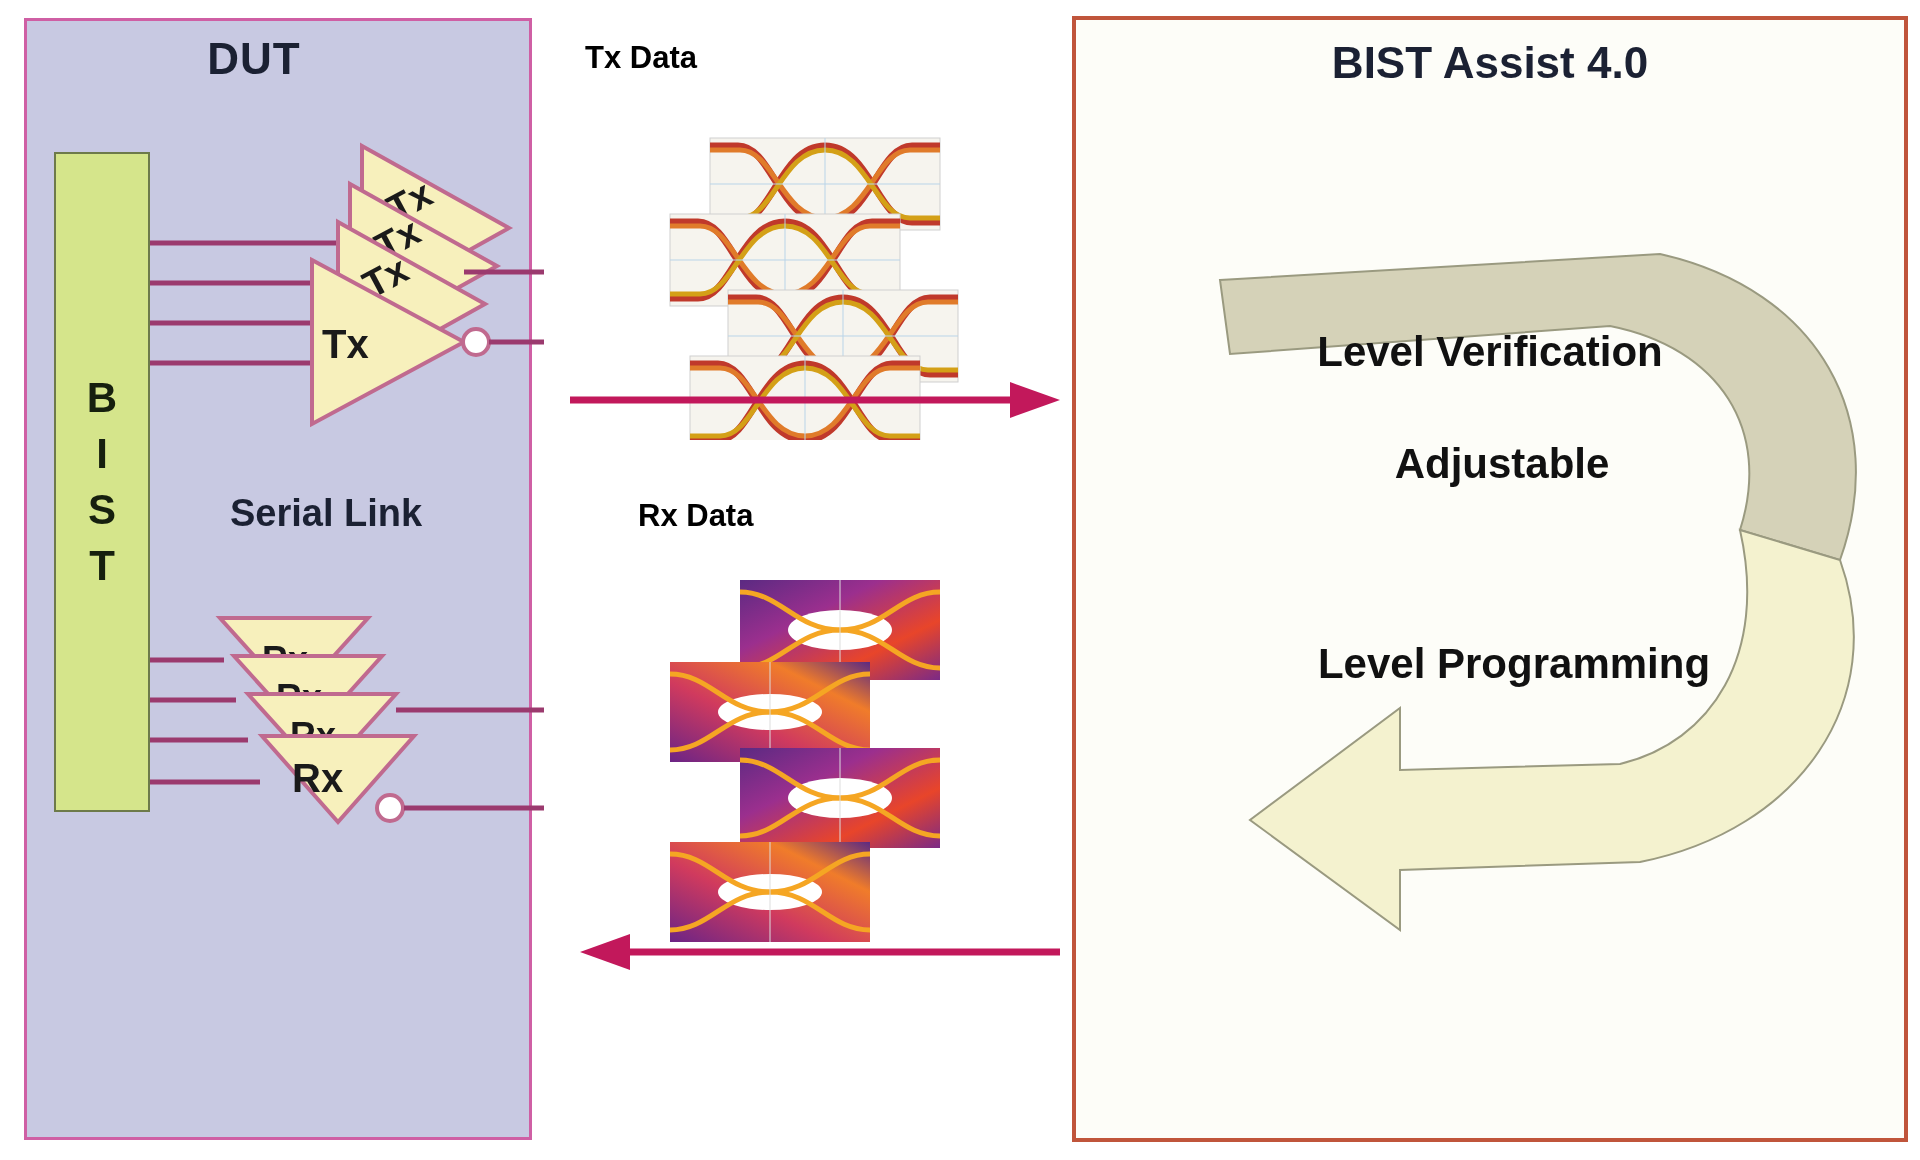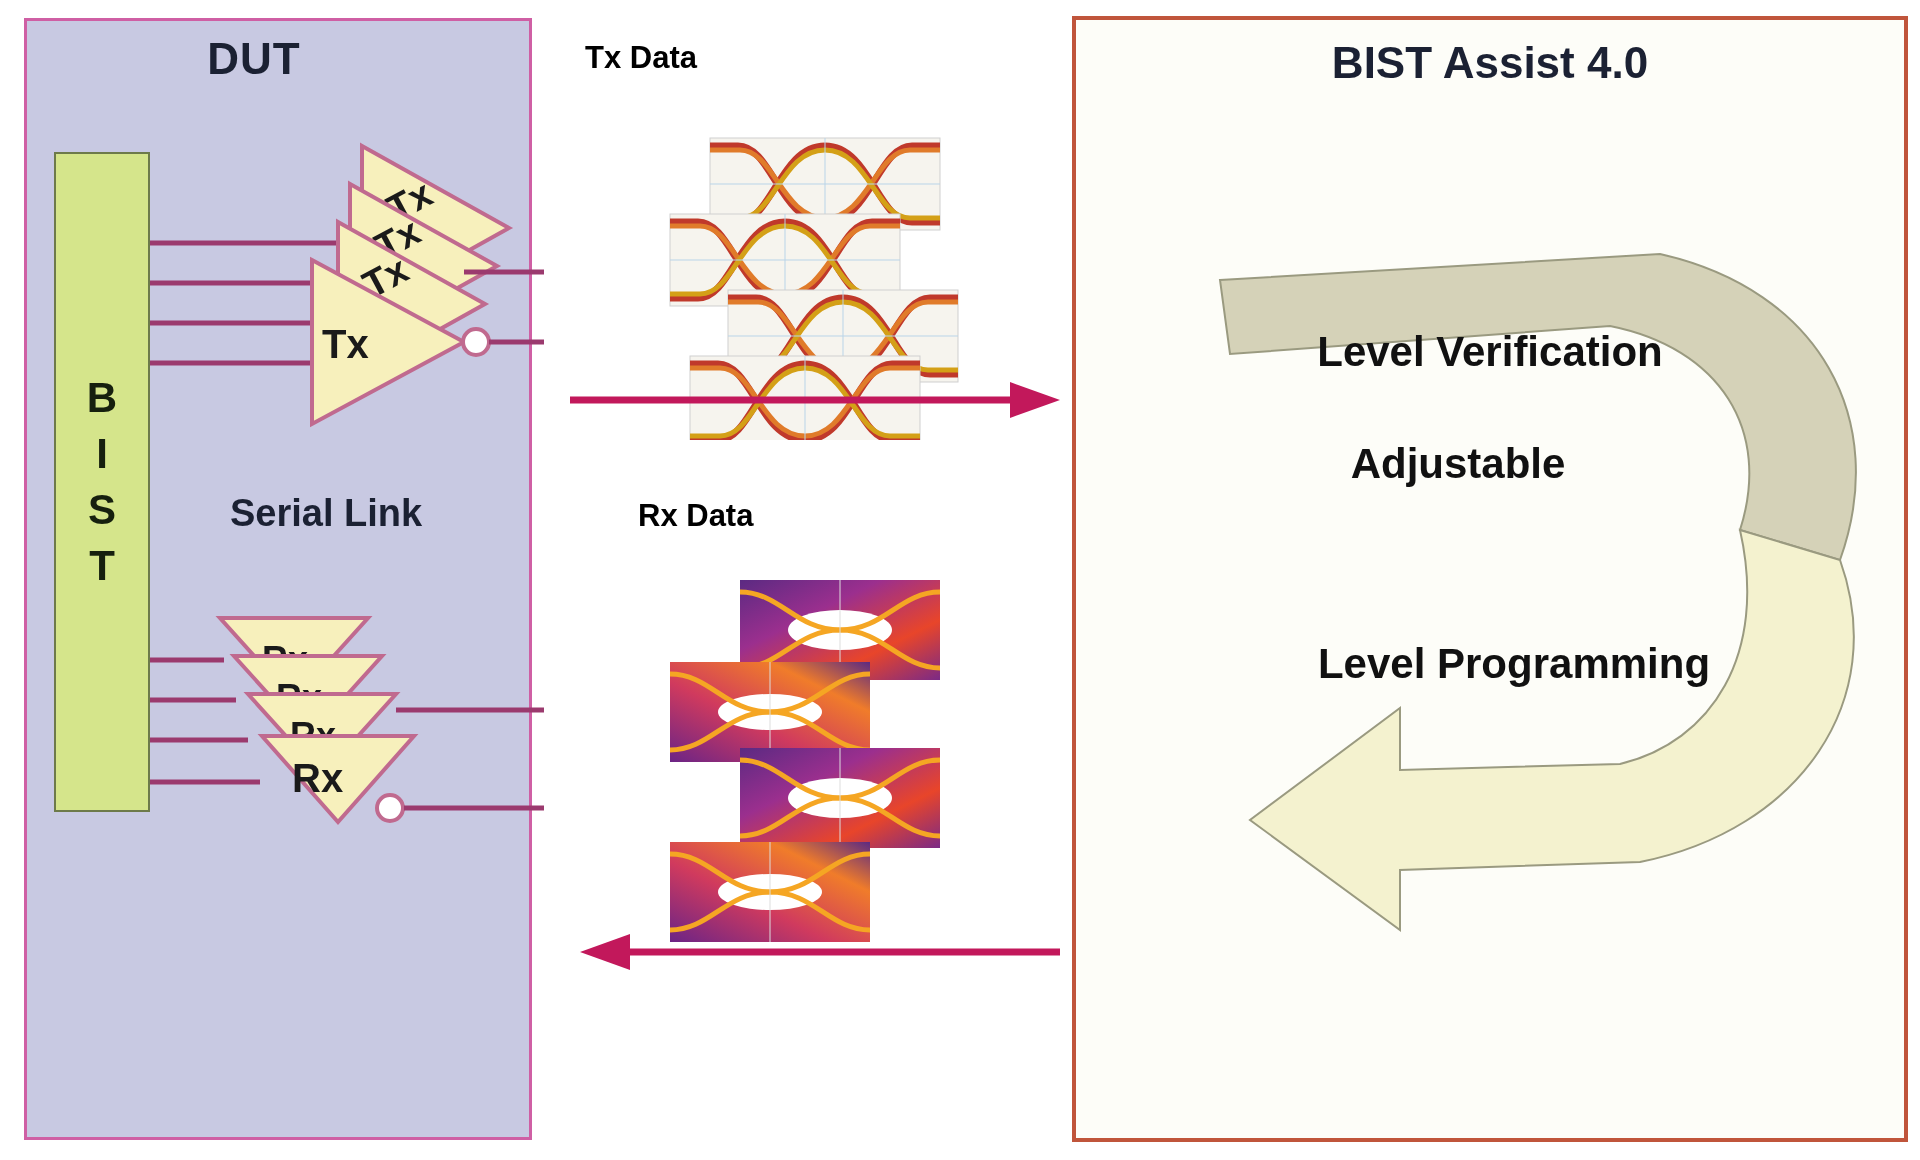--- a/index.html
+++ b/index.html
@@ -62,21 +62,21 @@
     text-align:center;
     font-size:44px;font-weight:bold;color:#1b2133;
   }
   .assist-text{
     position:absolute;
     font-size:42px;font-weight:bold;color:#111;
     text-align:center;
     white-space:nowrap;
   }
   #txt-level-verification{left:1072px;top:300px;width:836px;margin-top:28px;}
-  #txt-adjustable{left:1072px;top:440px;width:772px;}
+  #txt-adjustable{left:1072px;top:440px;width:772px;padding-left:44px;}
   #txt-jitter{left:1072px;top:508px;width:836px;}
   #txt-level-programming{left:1072px;top:640px;width:836px;padding-left:24px;}
 
   svg{display:block;}
   .nosel{user-select:none;}
 </style>
 </head>
 <body>
 
 <div class="stage">

